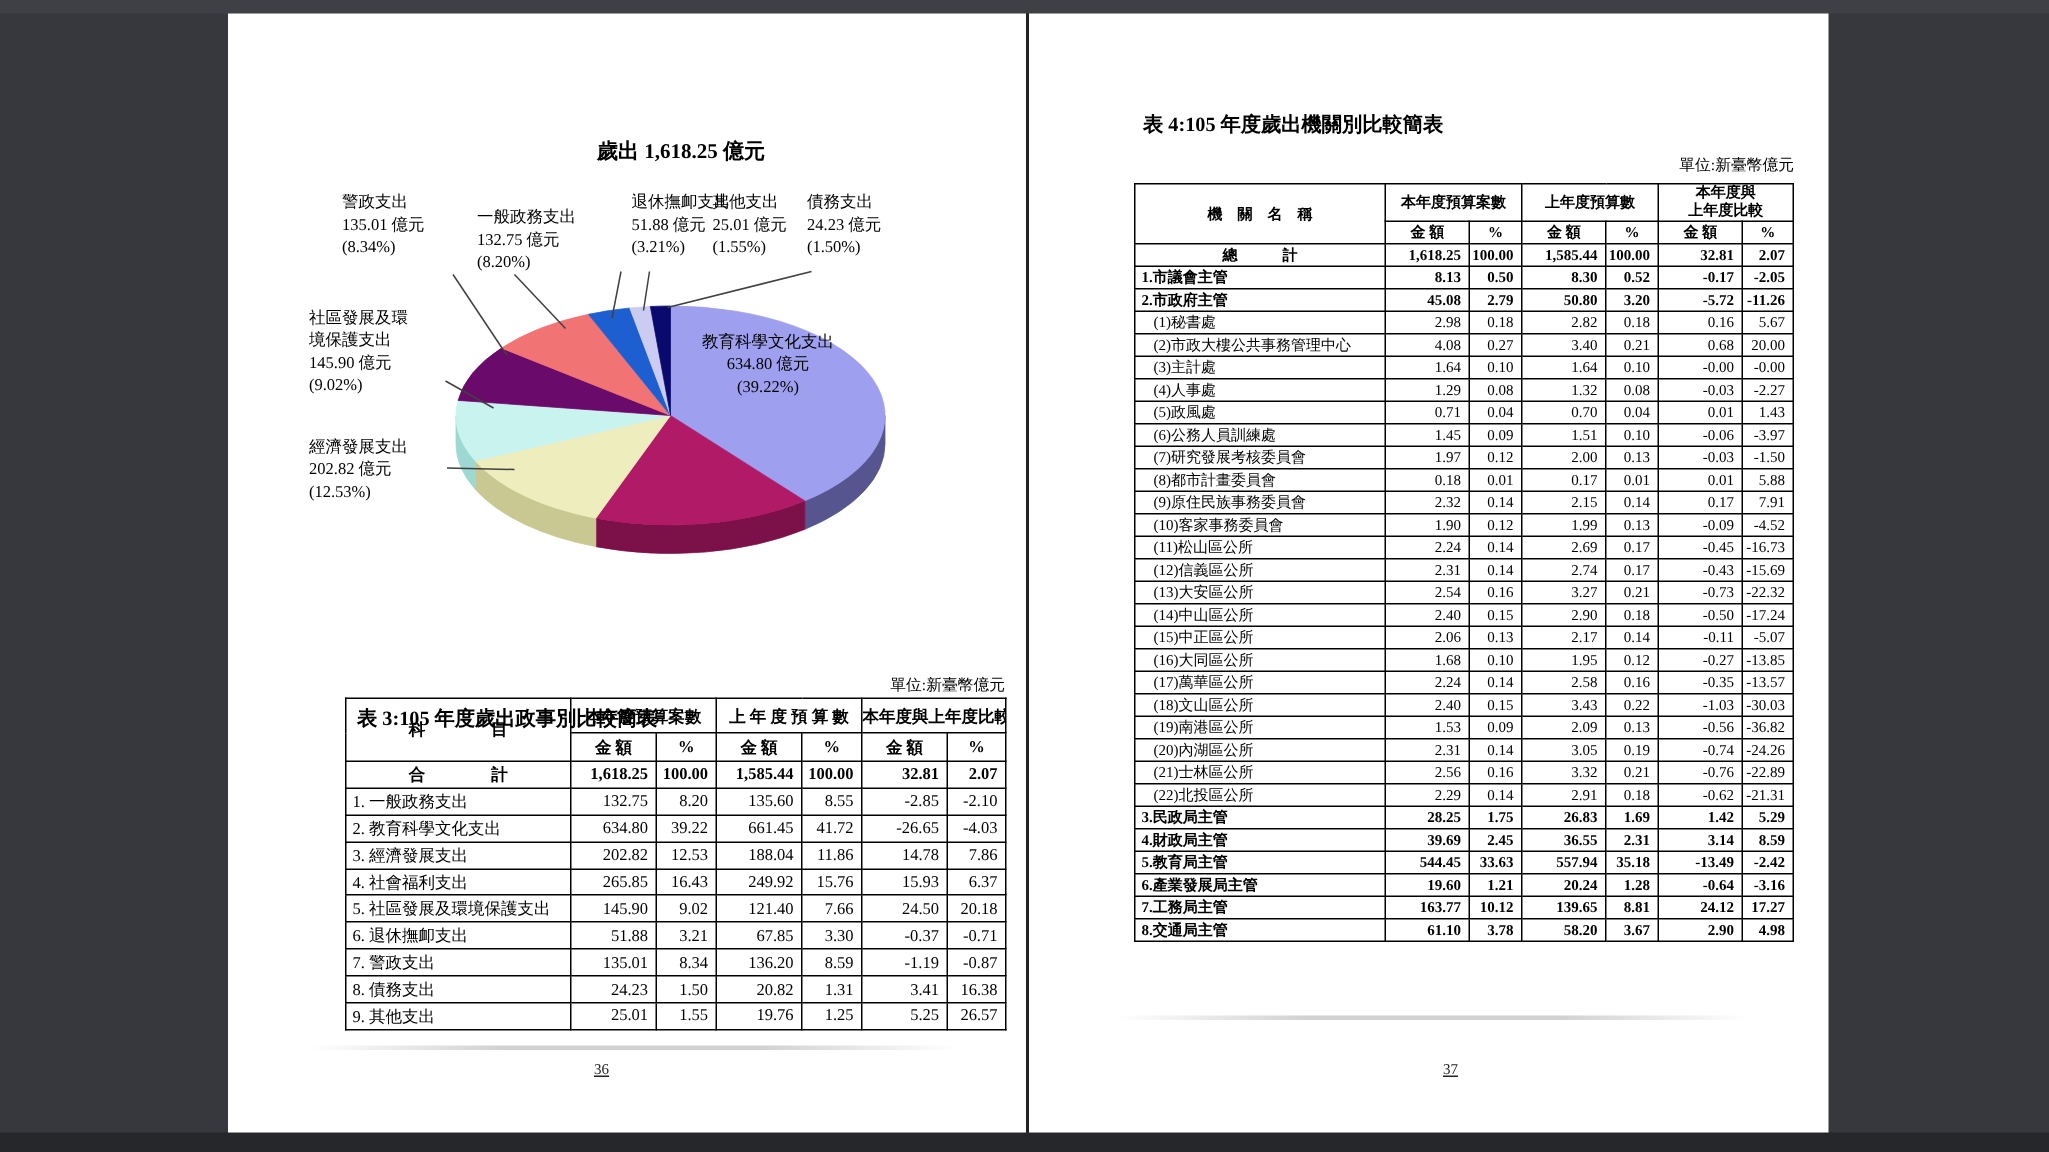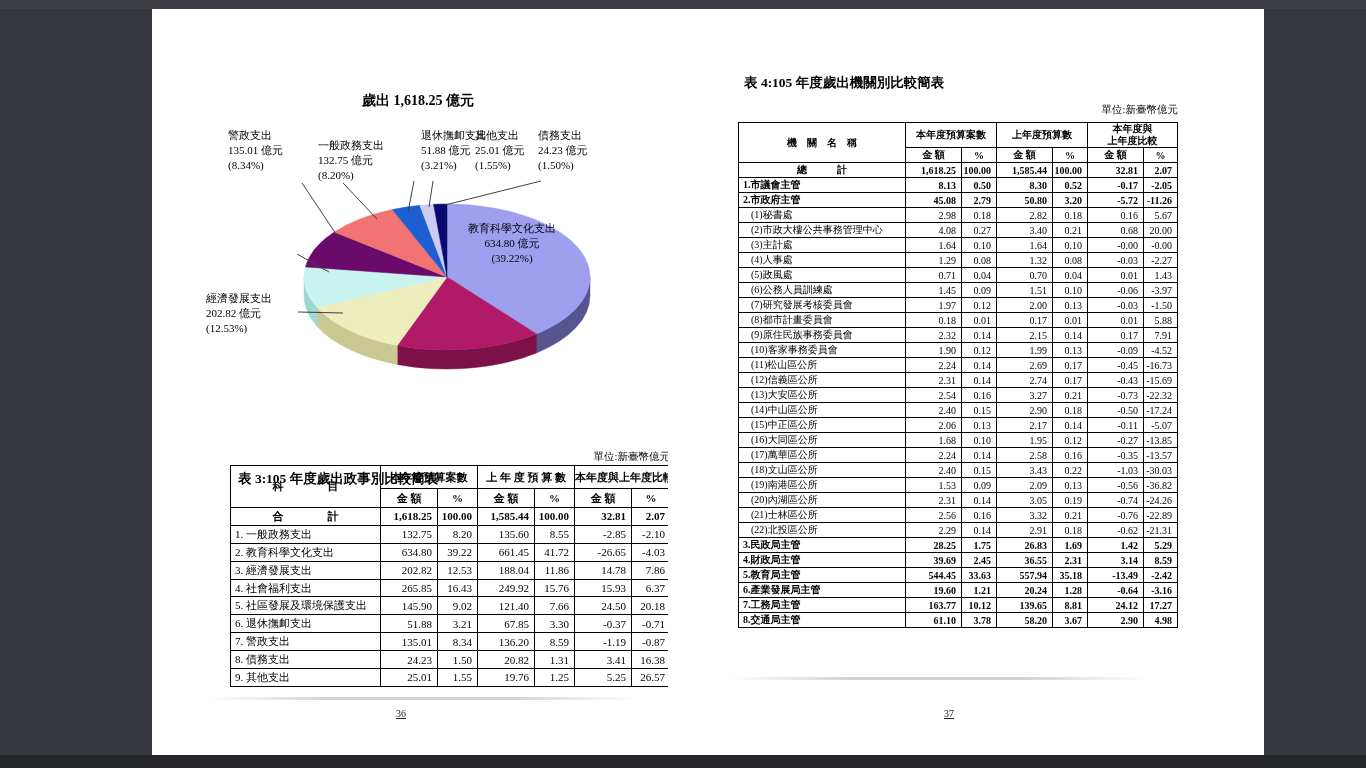--- a/index.html
+++ b/index.html
@@ -2,21 +2,21 @@
 <html><head>
 <meta charset="utf-8">
 <style>
   html,body{margin:0;padding:0;width:1366px;height:768px;overflow:hidden;background:#37383d;}
   *{box-sizing:border-box;}
   body{font-family:"Liberation Serif","DejaVu Serif",serif;}
   .stripe-top{position:absolute;left:0;top:0;width:1366px;height:9px;background:#3f4046;}
   .stripe-bottom{position:absolute;left:0;top:755px;width:1366px;height:13px;background:#26272b;}
   .page{position:absolute;top:9px;height:746px;background:#ffffff;}
   #page-left{left:152px;width:532px;}
-  #page-right{left:668px;width:596px;}
+  #page-right{left:686px;width:533px;}
   .divider{position:absolute;left:684px;top:9px;width:2px;height:746px;background:#222226;}
 
   .fig-title{position:absolute;left:0;width:100%;text-align:center;font-weight:bold;font-size:14px;color:#000;white-space:nowrap;}
   .tbl-title{position:absolute;font-weight:bold;font-size:13.5px;color:#000;white-space:nowrap;}
   .unit{position:absolute;text-align:right;font-size:10.5px;color:#000;}
   .pagenum{position:absolute;font-size:10px;color:#222;text-decoration:underline;}
 
   .pie-label{position:absolute;font-size:11px;line-height:15px;color:#000;}
   .pie-label div{white-space:pre-line;}
   .pie-label.ctr{text-align:center;}
@@ -46,21 +46,21 @@
 </style>
 </head>
 <body>
 
 <div class="stripe-top"></div>
 <div class="stripe-bottom"></div>
 <div class="divider"></div>
 
 <div class="page" id="page-left">
 
-  <div class="fig-title" style="top:83px;">歲出 1,618.25 億元</div>
+  <div class="fig-title" style="top:83px;margin-left:36px;">歲出 1,618.25 億元</div>
 
   <svg id="pie-svg" width="532" height="300">
     <g id="pie-g">
         <path d="M438.00,168.00 A143,73 0 0 1 384.57,224.91 l0,19 A143,73 0 0 0 438.00,187.00 Z" fill="#56558f" stroke="#56558f" stroke-width="0.5"></path>
         <path d="M384.57,224.91 A143,73 0 0 1 245.25,236.44 l0,19 A143,73 0 0 0 384.57,243.91 Z" fill="#7c1048" stroke="#7c1048" stroke-width="0.5"></path>
         <path d="M245.25,236.44 A143,73 0 0 1 164.90,198.29 l0,19 A143,73 0 0 0 245.25,255.44 Z" fill="#c9c893" stroke="#c9c893" stroke-width="0.5"></path>
         <path d="M164.90,198.29 A143,73 0 0 1 152.00,168.00 l0,19 A143,73 0 0 0 164.90,217.29 Z" fill="#9ed8d2" stroke="#9ed8d2" stroke-width="0.5"></path>
         <path d="M295,168 L295.00,95.00 A143,73 0 0 1 384.57,224.91 Z" fill="#9f9ff0" stroke="#9f9ff0" stroke-width="0.5"></path>
         <path d="M295,168 L384.57,224.91 A143,73 0 0 1 245.25,236.44 Z" fill="#b01a66" stroke="#b01a66" stroke-width="0.5"></path>
         <path d="M295,168 L245.25,236.44 A143,73 0 0 1 164.90,198.29 Z" fill="#ededbd" stroke="#ededbd" stroke-width="0.5"></path>
@@ -99,20 +99,26 @@
   </div>
   <div class="pie-label" style="left:323px;top:119px;">
     <div>其他支出</div>
     <div>25.01 億元</div>
     <div>(1.55%)</div>
   </div>
   <div class="pie-label" style="left:386px;top:119px;">
     <div>債務支出</div>
     <div>24.23 億元</div>
     <div>(1.50%)</div>
+  </div>
+  <div class="pie-label" style="left:54px;top:196px;width:84px;">
+    <div>社區發展及環
+境保護支出</div>
+    <div>145.90 億元</div>
+    <div>(9.02%)</div>
   </div>
   <div class="pie-label" style="left:54px;top:282px;">
     <div>經濟發展支出</div>
     <div>202.82 億元</div>
     <div>(12.53%)</div>
   </div>
   <div class="pie-label ctr" style="left:285px;top:212px;width:150px;">
     <div>教育科學文化支出</div>
     <div>634.80 億元</div>
     <div>(39.22%)</div>

